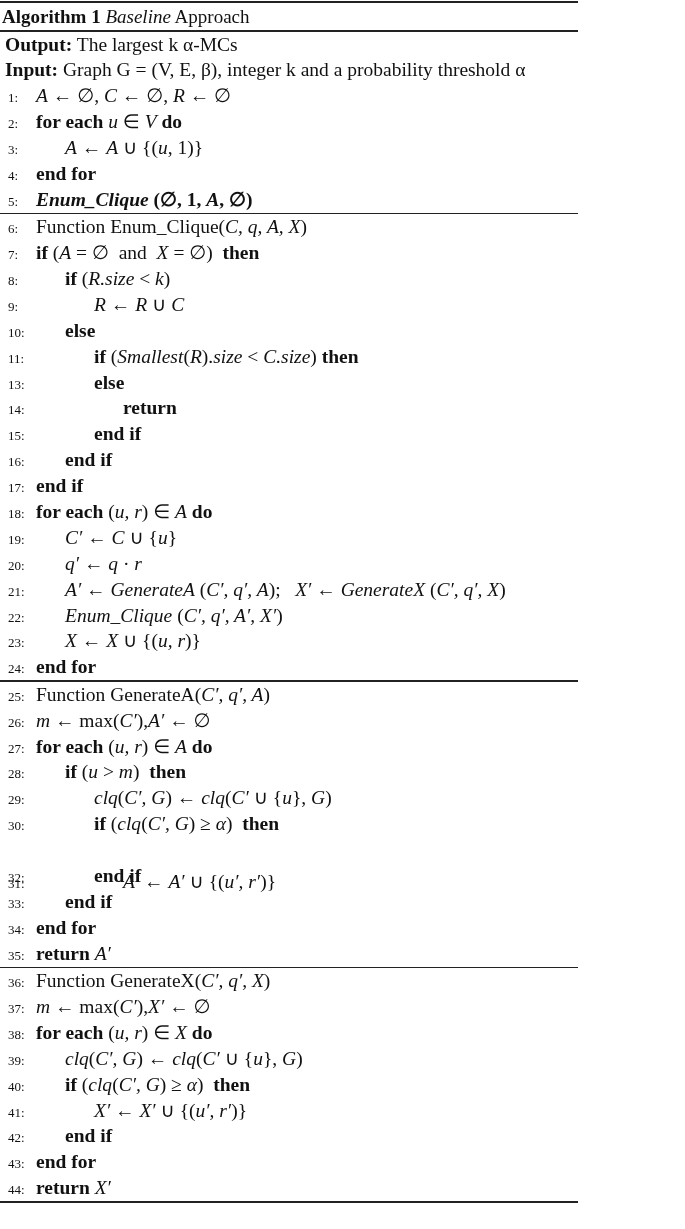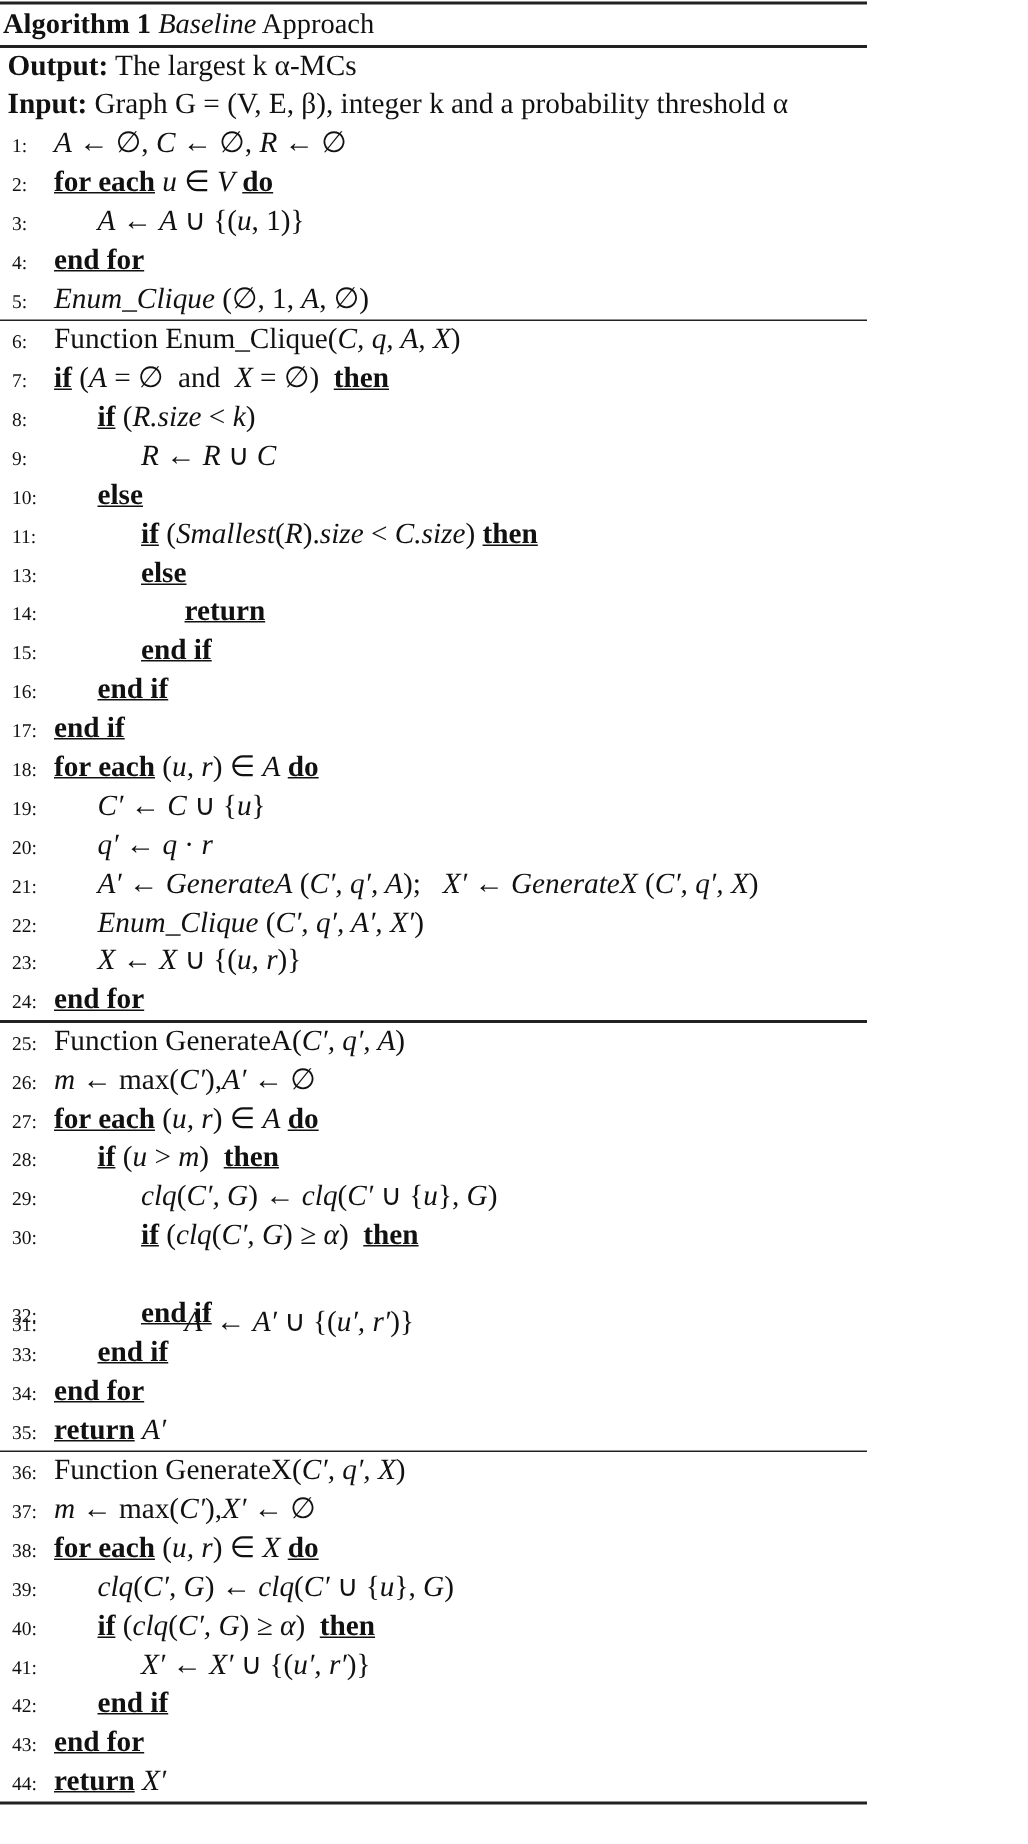--- a/index.html
+++ b/index.html
@@ -8,21 +8,21 @@
   .rule-top { height: 2px; background: #222; margin-top: 1px; }
   .caption { height: 27px; line-height: 27px; font-size: 19px; padding-left: 2px; font-family: "Liberation Serif", serif; }
   .caption b { font-weight: bold; }
   .caption i { font-style: italic; }
   .rule-mid { height: 1.5px; background: #222; }
   .section { }
   .row { height: 25.9px; line-height: 25.9px; white-space: nowrap; font-family: "Liberation Serif", serif; font-size: 19.5px; position: relative; }
   .row .ln { display: inline-block; width: 32px; font-size: 13px; padding-left: 8px; box-sizing: border-box; vertical-align: baseline; }
   .row .code { display: inline-block; }
   .row.io { padding-left: 5px; }
-  .kw { font-weight: bold; text-decoration: underline; }
+  .kw { font-weight: bold; }
   .m { font-style: italic; }
   .bottom-rule { height: 1.5px; background: #222; }
 </style>
 </head>
 <body>
 
 <div class="algo">
   <div class="rule-top"></div>
   <div class="caption">
     <b>Algorithm 1</b>
@@ -39,21 +39,21 @@
     <b>Input:</b>
     <span>Graph G = (V, E, β), integer k and a probability threshold α</span>
   </div>
 
   <div id="sections">
       <div class="section">
         <div class="row"><span class="ln">1:</span><span class="code" style="padding-left: 4px;"><span class="m">A</span> ← ∅, <span class="m">C</span> ← ∅, <span class="m">R</span> ← ∅</span></div>
         <div class="row"><span class="ln">2:</span><span class="code" style="padding-left: 4px;"><span class="kw">for each</span> <span class="m">u</span> ∈ <span class="m">V</span> <span class="kw">do</span></span></div>
         <div class="row"><span class="ln">3:</span><span class="code" style="padding-left: 33px;"><span class="m">A</span> ← <span class="m">A</span> ∪ {(<span class="m">u</span>, 1)}</span></div>
         <div class="row"><span class="ln">4:</span><span class="code" style="padding-left: 4px;"><span class="kw">end for</span></span></div>
-        <div class="row"><span class="ln">5:</span><span class="code" style="padding-left: 4px;"><span class="m">Enum_Clique</span> (∅, 1, <span class="m">A</span>, ∅)</span></div>
+        <div class="row"><span class="ln">5:</span><span class="code" style="padding-left: 4px; font-weight: bold;"><span class="m">Enum_Clique</span> (∅, 1, <span class="m">A</span>, ∅)</span></div>
       </div>
       <div class="rule-mid"></div>
       <div class="section">
         <div class="row"><span class="ln">6:</span><span class="code" style="padding-left: 4px;">Function Enum_Clique(<span class="m">C, q, A, X</span>)</span></div>
         <div class="row"><span class="ln">7:</span><span class="code" style="padding-left: 4px;"><span class="kw">if</span> (<span class="m">A</span> = ∅&nbsp; and &nbsp;<span class="m">X</span> = ∅)&nbsp; <span class="kw">then</span></span></div>
         <div class="row"><span class="ln">8:</span><span class="code" style="padding-left: 33px;"><span class="kw">if</span> (<span class="m">R.size</span> &lt; <span class="m">k</span>)</span></div>
         <div class="row"><span class="ln">9:</span><span class="code" style="padding-left: 62px;"><span class="m">R</span> ← <span class="m">R</span> ∪ <span class="m">C</span></span></div>
         <div class="row"><span class="ln">10:</span><span class="code" style="padding-left: 33px;"><span class="kw">else</span></span></div>
         <div class="row"><span class="ln">11:</span><span class="code" style="padding-left: 62px;"><span class="kw">if</span> (<span class="m">Smallest</span>(<span class="m">R</span>).<span class="m">size</span> &lt; <span class="m">C.size</span>) <span class="kw">then</span></span></div>
         <div class="row"><span class="ln">13:</span><span class="code" style="padding-left: 62px;"><span class="kw">else</span></span></div>

